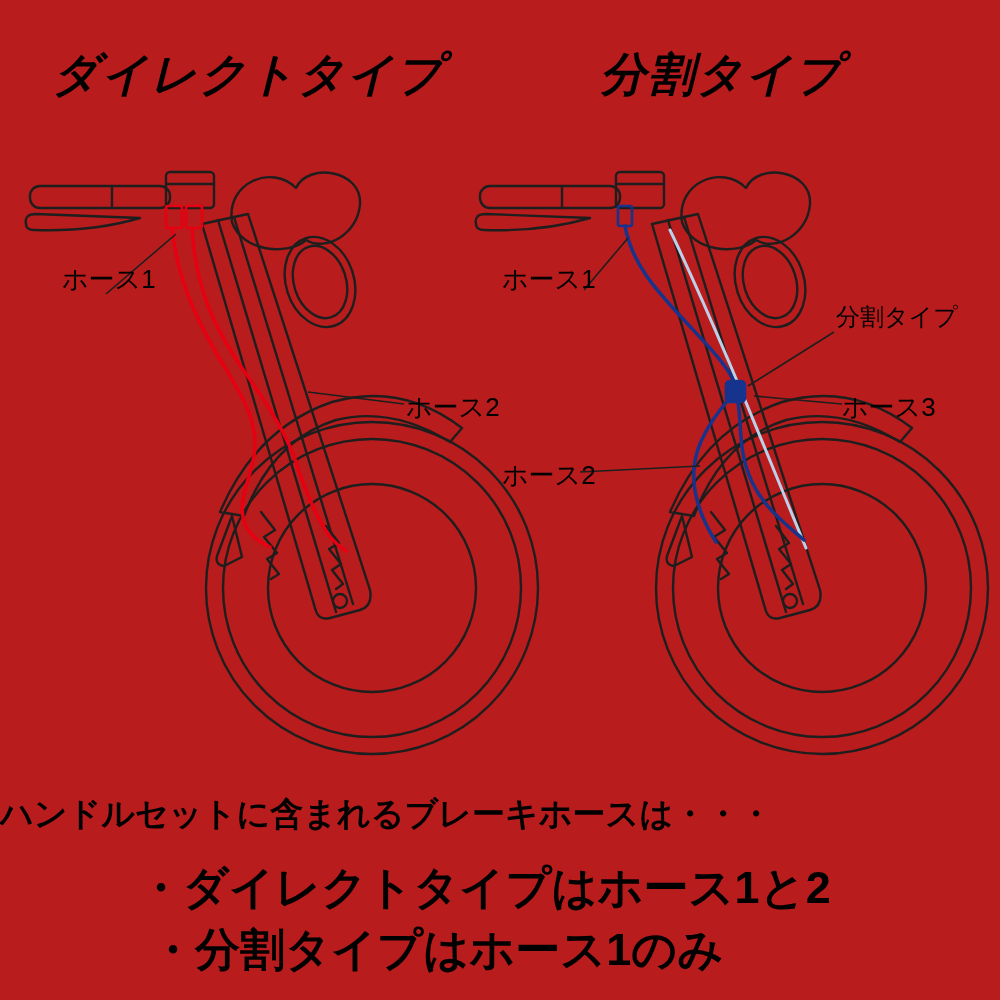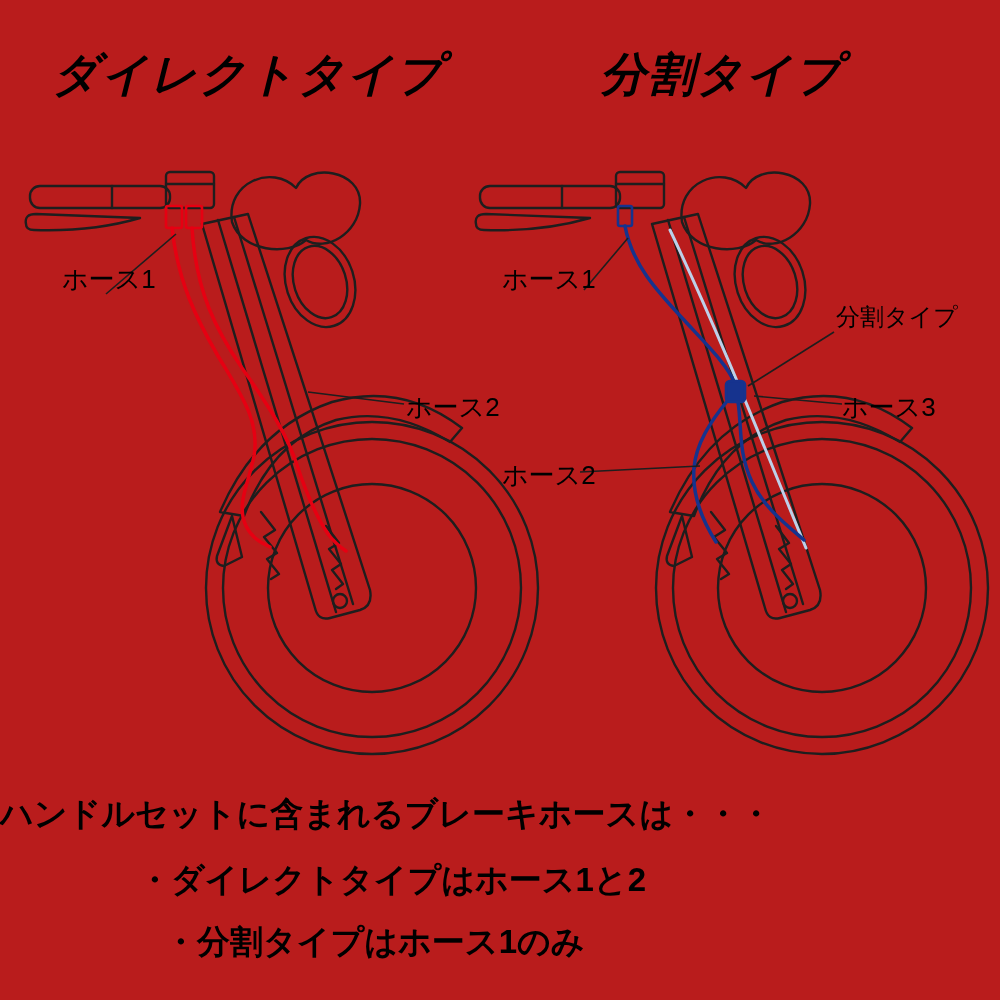--- a/index.html
+++ b/index.html
@@ -2,21 +2,21 @@
 <html><head>
 <meta charset="utf-8">
 <style>
   html,body{margin:0;padding:0;background:#fff;}
   body{font-family:"Liberation Sans","DejaVu Sans",sans-serif;}
   .page{position:relative;width:1000px;height:1000px;background:#b91c1c;overflow:hidden;margin:0 auto;}
   .title{position:absolute;font-weight:bold;font-style:italic;font-size:46px;color:#000;letter-spacing:2px;white-space:nowrap;}
   .hose-label{position:absolute;font-size:26px;color:#000;font-weight:500;white-space:nowrap;}
   .sep-label{position:absolute;font-size:24px;color:#000;font-weight:500;line-height:1.25;white-space:nowrap;}
   .footer-intro{position:absolute;left:0;top:790;width:1000px;text-align:left;font-weight:bold;font-size:33px;color:#000;white-space:nowrap;top:792px;}
-  .footer-bullet{position:absolute;font-weight:bold;font-size:33px;color:#000;white-space:nowrap;}
+  .footer-bullet{position:absolute;font-weight:bold;font-size:45px;color:#000;white-space:nowrap;}
   svg{position:absolute;}
 </style>
 </head>
 <body>
 
 <div class="page">
 
   <div class="title" style="left:52px;top:44px;">ダイレクトタイプ</div>
   <div class="title" style="left:600px;top:44px;">分割タイプ</div>
 
@@ -113,15 +113,15 @@
 
   <div class="hose-label" style="left:502px;top:262px;">ホース1</div>
   <div class="sep-label" style="left:836px;top:302px;">
     <div>分割タイプ</div>
   </div>
   <div class="hose-label" style="left:842px;top:390px;">ホース3</div>
   <div class="hose-label" style="left:502px;top:458px;">ホース2</div>
 
   <div class="footer-intro">ハンドルセットに含まれるブレーキホースは・・・</div>
   <div class="footer-bullet" style="left:138px;top:858px;">・ダイレクトタイプはホース1と2</div>
-  <div class="footer-bullet" style="left:164px;top:920px;">・分割タイプはホース1のみ</div>
+  <div class="footer-bullet" style="left:150px;top:920px;">・分割タイプはホース1のみ</div>
 
 </div>
 
 </body></html>

